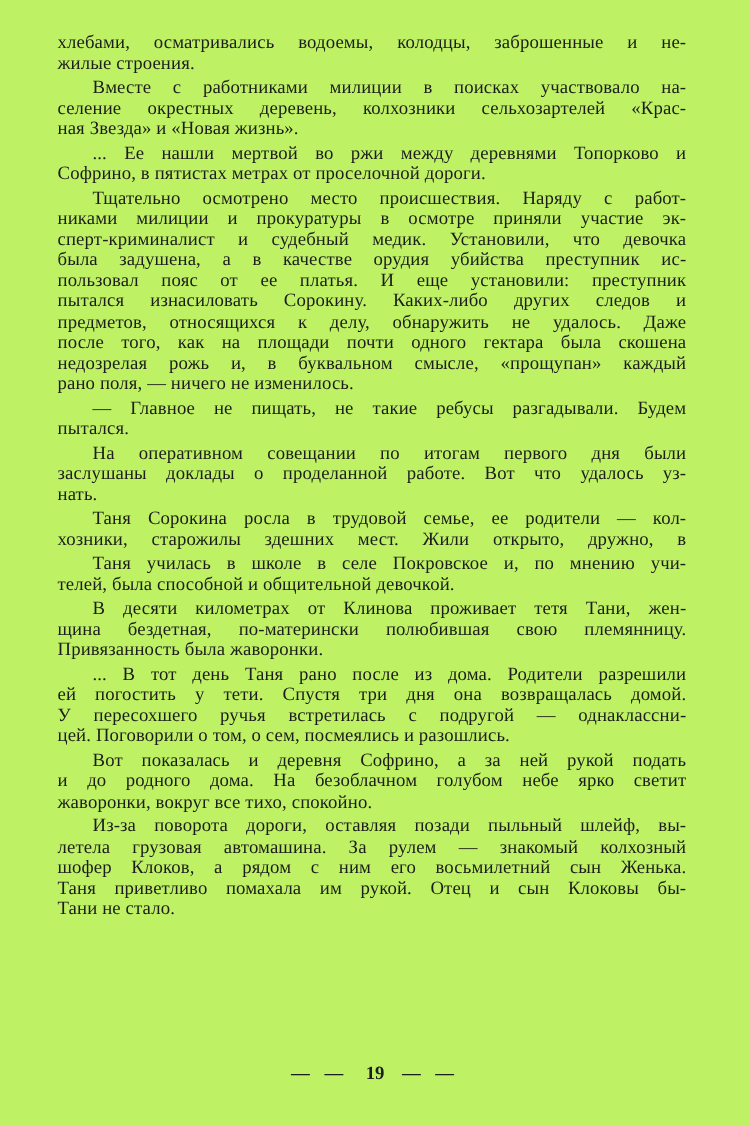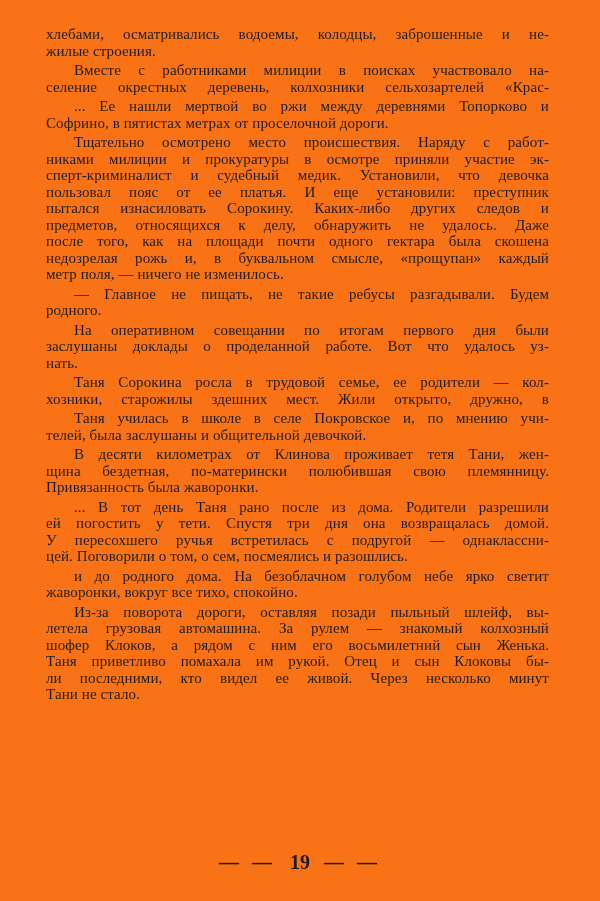--- a/index.html
+++ b/index.html
@@ -11,21 +11,21 @@
     height: 901px;
     background: #fdfdfd;
     position: relative;
     overflow: hidden;
     font-family: "Liberation Serif", "DejaVu Serif", serif;
     color: #1d1d1d;
   }
   .page {
     position: absolute;
     inset: 0;
-    background: #f97316;
+    background: #bef264;
   }
   .text-block {
     position: absolute;
     left: 46px;
     top: 26px;
     width: 503px;
     font-size: 15px;
     line-height: 16.5px;
     letter-spacing: 0.1px;
   }
@@ -39,21 +39,21 @@
   }
   .line.last {
     text-align-last: left;
   }
   .footer {
     position: absolute;
     left: 0;
     top: 851px;
     width: 100%;
     text-align: center;
-    font-size: 20px;
+    font-size: 15px;
     font-weight: bold;
     color: #1d1d1d;
   }
   .footer .dashes {
     letter-spacing: 4px;
     font-weight: bold;
   }
   .footer .page-num {
     display: inline-block;
     margin: 0 14px;
@@ -65,73 +65,75 @@
 
 <div class="page">
   <div class="text-block" id="text-block">
       <div class="para">
         <div class="line">хлебами, осматривались водоемы, колодцы, заброшенные и не-</div>
         <div class="line last">жилые строения.</div>
       </div>
       <div class="para indent">
         <div class="line">Вместе с работниками милиции в поисках участвовало на-</div>
         <div class="line">селение окрестных деревень, колхозники сельхозартелей «Крас-</div>
+        <div class="line last">ная Звезда» и «Новая жизнь».</div>
       </div>
       <div class="para indent">
         <div class="line">... Ее нашли мертвой во ржи между деревнями Топорково и</div>
         <div class="line last">Софрино, в пятистах метрах от проселочной дороги.</div>
       </div>
       <div class="para indent">
         <div class="line">Тщательно осмотрено место происшествия. Наряду с работ-</div>
         <div class="line">никами милиции и прокуратуры в осмотре приняли участие эк-</div>
         <div class="line">сперт-криминалист и судебный медик. Установили, что девочка</div>
+        <div class="line">была задушена, а в качестве орудия убийства преступник ис-</div>
         <div class="line">пользовал пояс от ее платья. И еще установили: преступник</div>
         <div class="line">пытался изнасиловать Сорокину. Каких-либо других следов и</div>
         <div class="line">предметов, относящихся к делу, обнаружить не удалось. Даже</div>
         <div class="line">после того, как на площади почти одного гектара была скошена</div>
         <div class="line">недозрелая рожь и, в буквальном смысле, «прощупан» каждый</div>
-        <div class="line last">метр поля, — ничего не изменилось.</div>
+        <div class="line last">рано поля, — ничего не изменилось.</div>
       </div>
       <div class="para indent">
         <div class="line">— Главное не пищать, не такие ребусы разгадывали. Будем</div>
-        <div class="line last">родного.</div>
+        <div class="line last">пытался.</div>
       </div>
       <div class="para indent">
         <div class="line">На оперативном совещании по итогам первого дня были</div>
         <div class="line">заслушаны доклады о проделанной работе. Вот что удалось уз-</div>
         <div class="line last">нать.</div>
       </div>
       <div class="para indent">
         <div class="line">Таня Сорокина росла в трудовой семье, ее родители — кол-</div>
         <div class="line">хозники, старожилы здешних мест. Жили открыто, дружно, в</div>
       </div>
       <div class="para indent">
         <div class="line">Таня училась в школе в селе Покровское и, по мнению учи-</div>
-        <div class="line last">телей, была заслушаны и общительной девочкой.</div>
+        <div class="line last">телей, была способной и общительной девочкой.</div>
       </div>
       <div class="para indent">
         <div class="line">В десяти километрах от Клинова проживает тетя Тани, жен-</div>
         <div class="line">щина бездетная, по-матерински полюбившая свою племянницу.</div>
         <div class="line last">Привязанность была жаворонки.</div>
       </div>
       <div class="para indent">
         <div class="line">... В тот день Таня рано после из дома. Родители разрешили</div>
         <div class="line">ей погостить у тети. Спустя три дня она возвращалась домой.</div>
         <div class="line">У пересохшего ручья встретилась с подругой — однаклассни-</div>
         <div class="line last">цей. Поговорили о том, о сем, посмеялись и разошлись.</div>
       </div>
       <div class="para indent">
+        <div class="line">Вот показалась и деревня Софрино, а за ней рукой подать</div>
         <div class="line">и до родного дома. На безоблачном голубом небе ярко светит</div>
         <div class="line last">жаворонки, вокруг все тихо, спокойно.</div>
       </div>
       <div class="para indent">
         <div class="line">Из-за поворота дороги, оставляя позади пыльный шлейф, вы-</div>
         <div class="line">летела грузовая автомашина. За рулем — знакомый колхозный</div>
         <div class="line">шофер Клоков, а рядом с ним его восьмилетний сын Женька.</div>
         <div class="line">Таня приветливо помахала им рукой. Отец и сын Клоковы бы-</div>
-        <div class="line">ли последними, кто видел ее живой. Через несколько минут</div>
         <div class="line last">Тани не стало.</div>
       </div>
     </div>
   <div class="footer">
     <span class="dashes">— —</span><span class="page-num">19</span><span class="dashes">— —</span>
   </div>
 </div>
 
 </body></html>

